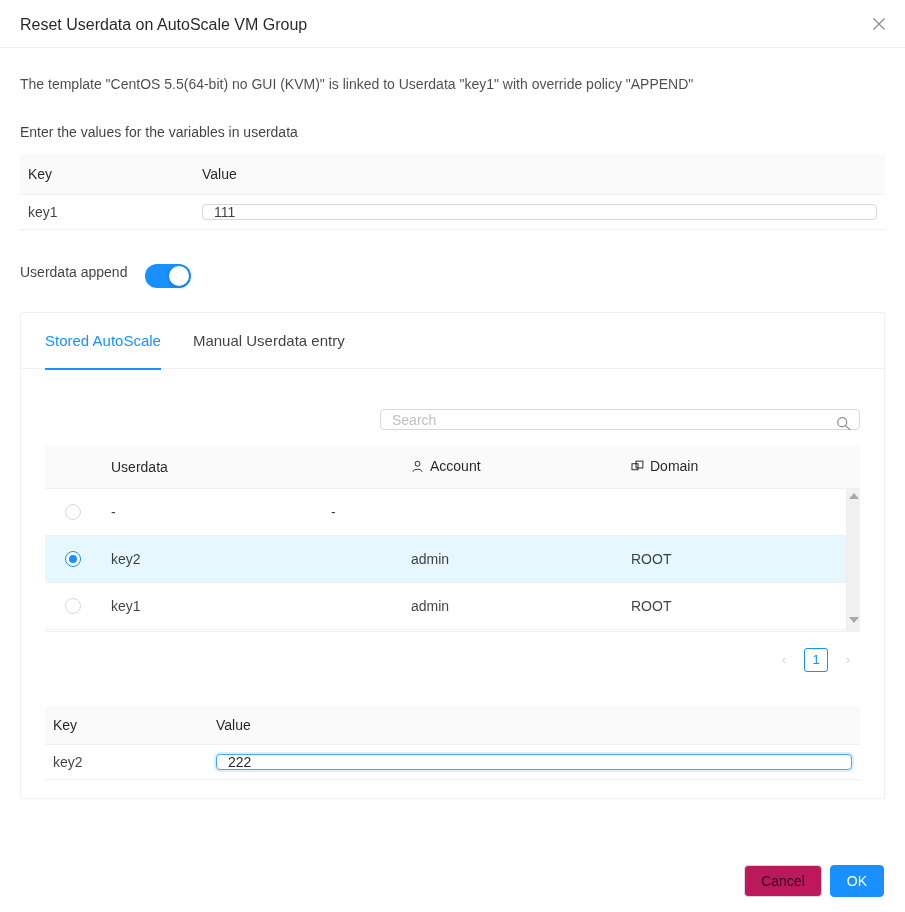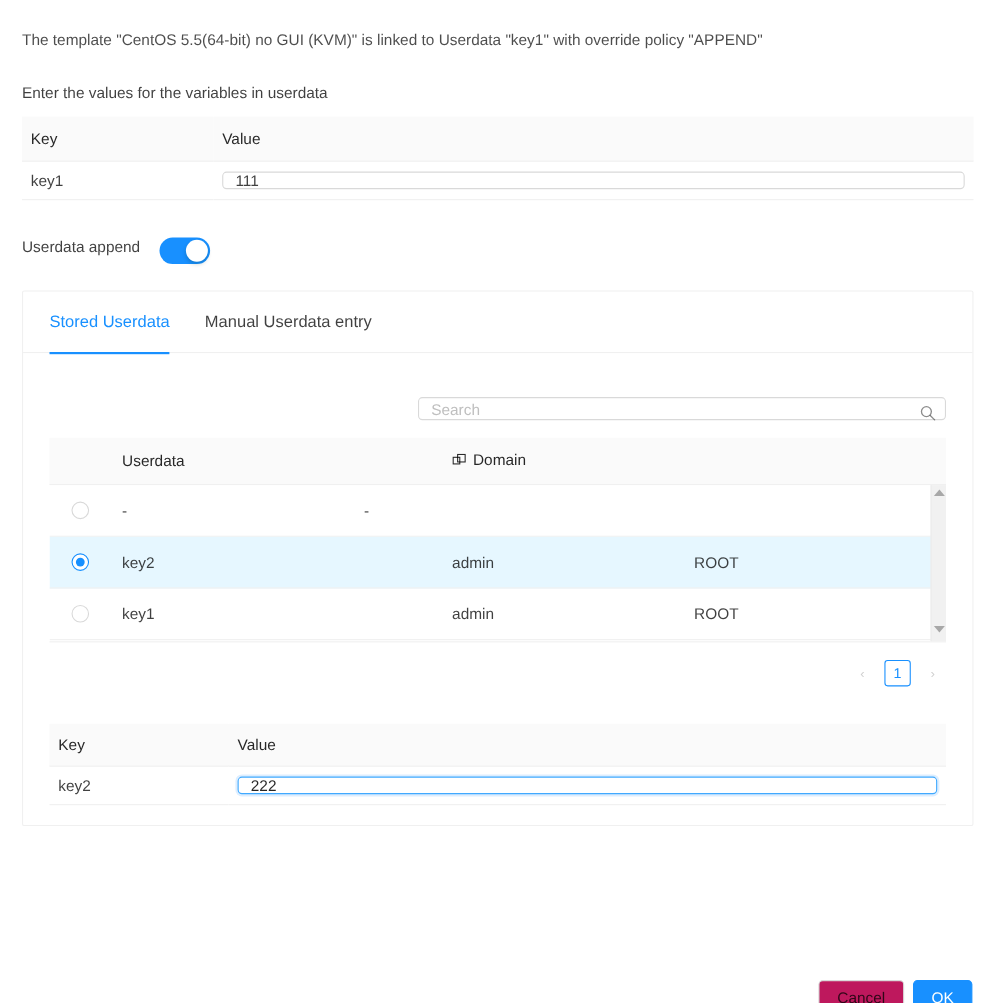--- a/index.html
+++ b/index.html
@@ -410,20 +410,28 @@
     background: #1890ff;
     border-color: #1890ff;
     color: #fff;
   }
 </style>
 </head>
 <body>
 
 <div class="modal">
 
+  <div class="modal-header">
+    <div class="modal-title">Reset Userdata on AutoScale VM Group</div>
+    <div class="close-btn">
+      <svg width="14" height="14" viewBox="0 0 14 14" aria-hidden="true">
+        <path d="M1.5 1.5 L12.5 12.5 M12.5 1.5 L1.5 12.5" stroke="currentColor" stroke-width="1.3" fill="none"></path>
+      </svg>
+    </div>
+  </div>
 
   <div class="modal-body">
 
     <div class="desc-line">The template "CentOS 5.5(64-bit) no GUI (KVM)" is linked to Userdata "key1" with override policy "APPEND"</div>
 
     <div class="sub-line">Enter the values for the variables in userdata</div>
 
     <table class="kv-table">
       <thead>
         <tr>
@@ -444,21 +452,21 @@
     <div class="toggle-row">
       <span class="toggle-label">Userdata append</span>
       <div class="switch">
         <div class="knob"></div>
       </div>
     </div>
 
     <div class="card">
 
       <div class="tabs">
-        <div class="tab active">Stored Userdata</div>
+        <div class="tab active">Stored AutoScale</div>
         <div class="tab">Manual Userdata entry</div>
       </div>
 
       <div class="card-inner">
 
         <div class="search-wrap">
           <div class="search-box">
             <input class="search-input" type="text" placeholder="Search" style="">
             <span class="search-icon">
               <svg width="15" height="15" viewBox="0 0 16 16" aria-hidden="true">
@@ -466,20 +474,28 @@
                 <path d="M10.3 10.3 L14.6 14.6" stroke="currentColor" stroke-width="1.3" fill="none" stroke-linecap="round"></path>
               </svg>
             </span>
           </div>
         </div>
 
         <div class="ud-table-wrap">
           <div class="ud-head">
             <div class="c-radio"></div>
             <div class="c-name">Userdata</div>
+            <div class="c-acct">
+              <span class="hdr-ico">
+                <svg width="13" height="13" viewBox="0 0 16 16" aria-hidden="true">
+                  <circle cx="8" cy="4.6" r="3" stroke="currentColor" stroke-width="1.2" fill="none"></circle>
+                  <path d="M2.4 14.4 C3.2 10.4 12.8 10.4 13.6 14.4" stroke="currentColor" stroke-width="1.2" fill="none"></path>
+                </svg>
+              </span><span>Account</span>
+            </div>
             <div class="c-dom">
               <span class="hdr-ico">
                 <svg width="13" height="13" viewBox="0 0 16 16" aria-hidden="true">
                   <rect x="1.2" y="4.6" width="7.4" height="7.4" stroke="currentColor" stroke-width="1.2" fill="none"></rect>
                   <rect x="6.2" y="1.4" width="8.4" height="8.4" stroke="currentColor" stroke-width="1.2" fill="none"></rect>
                 </svg>
               </span><span>Domain</span>
             </div>
           </div>
 

